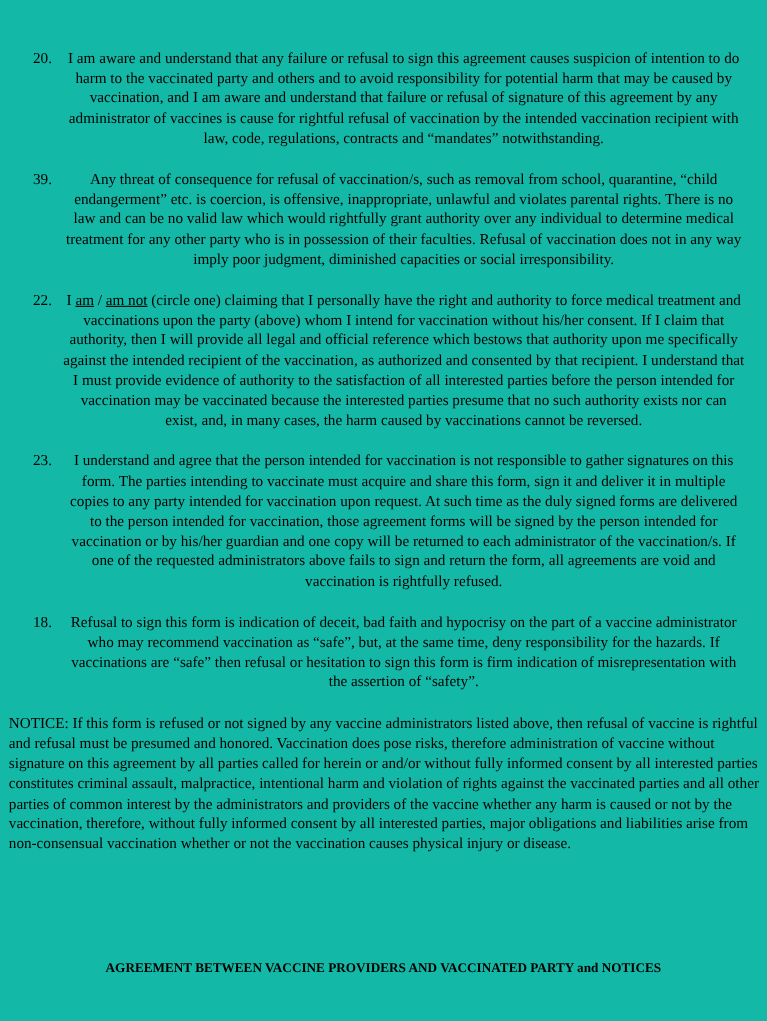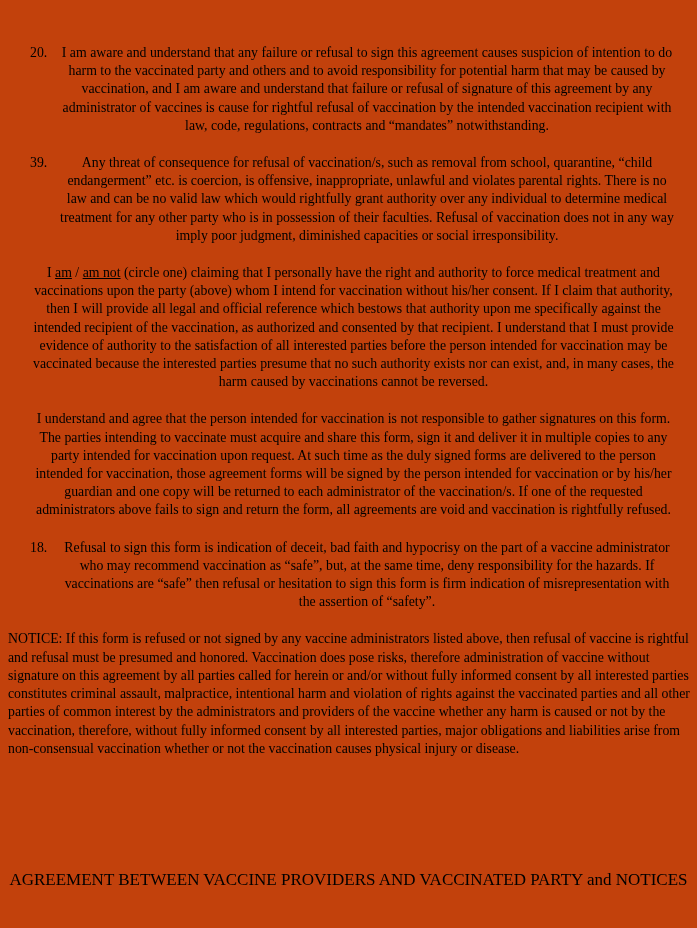--- a/index.html
+++ b/index.html
@@ -1,21 +1,21 @@
 <!DOCTYPE html>
 <html><head>
 <meta charset="utf-8">
 <style>
   html, body { margin: 0; padding: 0; background: #e8e8e8; }
   .page {
     position: relative;
     width: 697px;
     height: 928px;
     margin: 0 auto;
-    background: #c2410c;
+    background: #14b8a6;
     font-family: "Liberation Serif", "DejaVu Serif", serif;
     color: #000000;
     box-sizing: border-box;
     padding-top: 44px;
     overflow: hidden;
   }
   .list {
     margin: 0 20px 0 30px;
   }
   .item {
@@ -46,22 +46,22 @@
     right: 0;
     top: 871px;
     text-align: center;
   }
   .page-num {
     font-size: 15px;
     line-height: 20px;
     font-weight: normal;
   }
   .doc-title {
-    font-size: 17px;
-    font-weight: normal;
+    font-size: 12px;
+    font-weight: bold;
     line-height: 18px;
   }
 </style>
 </head>
 <body>
 
 <div class="page">
 
   <div class="list">
 
@@ -69,24 +69,26 @@
       <span class="num">20.</span>
       <p class="txt">I am aware and understand that any failure or refusal to sign this agreement causes suspicion of intention to do harm to the vaccinated party and others and to avoid responsibility for potential harm that may be caused by vaccination, and I am aware and understand that failure or refusal of signature of this agreement by any administrator of vaccines is cause for rightful refusal of vaccination by the intended vaccination recipient with law, code, regulations, contracts and “mandates” notwithstanding.</p>
     </div>
 
     <div class="item">
       <span class="num">39.</span>
       <p class="txt">Any threat of consequence for refusal of vaccination/s, such as removal from school, quarantine, “child endangerment” etc. is coercion, is offensive, inappropriate, unlawful and violates parental rights. There is no law and can be no valid law which would rightfully grant authority over any individual to determine medical treatment for any other party who is in possession of their faculties. Refusal of vaccination does not in any way imply poor judgment,  diminished capacities or social irresponsibility.</p>
     </div>
 
     <div class="item">
+      <span class="num">22.</span>
       <p class="txt"><span>I </span><span class="underline">am</span><span> / </span><span class="underline">am not</span><span> (circle one) claiming that I personally have the right and authority to force medical treatment and vaccinations upon the party (above) whom I intend for vaccination without his/her consent. If I claim that authority, then I will provide all legal and official reference which bestows that authority upon me specifically against the intended recipient of the vaccination, as authorized and consented by that recipient. I understand that I must provide evidence of authority to the satisfaction of all interested parties before the person intended for vaccination may be vaccinated because the interested parties presume that no such authority exists nor can exist, and, in many cases, the harm caused by vaccinations cannot be reversed.</span></p>
     </div>
 
     <div class="item">
+      <span class="num">23.</span>
       <p class="txt">I understand and agree that the person intended for vaccination is not responsible to gather signatures on this form. The parties intending to vaccinate must acquire and share this form, sign it and deliver it in multiple copies to any party intended for vaccination upon request. At such time as the duly signed forms are delivered to the person intended for vaccination, those agreement forms will be signed by the person intended for vaccination or by his/her guardian and one copy will be returned to each administrator of the vaccination/s. If one of the requested administrators above fails to sign and return the form, all agreements are void and vaccination is rightfully refused.</p>
     </div>
 
     <div class="item">
       <span class="num">18.</span>
       <p class="txt">Refusal to sign this form is indication of deceit, bad faith and hypocrisy on the part of a vaccine administrator who may recommend vaccination as “safe”, but, at the same time, deny responsibility for the hazards. If vaccinations are “safe” then refusal or hesitation to sign this form is firm indication of misrepresentation with the assertion of “safety”.</p>
     </div>
 
   </div>
 

